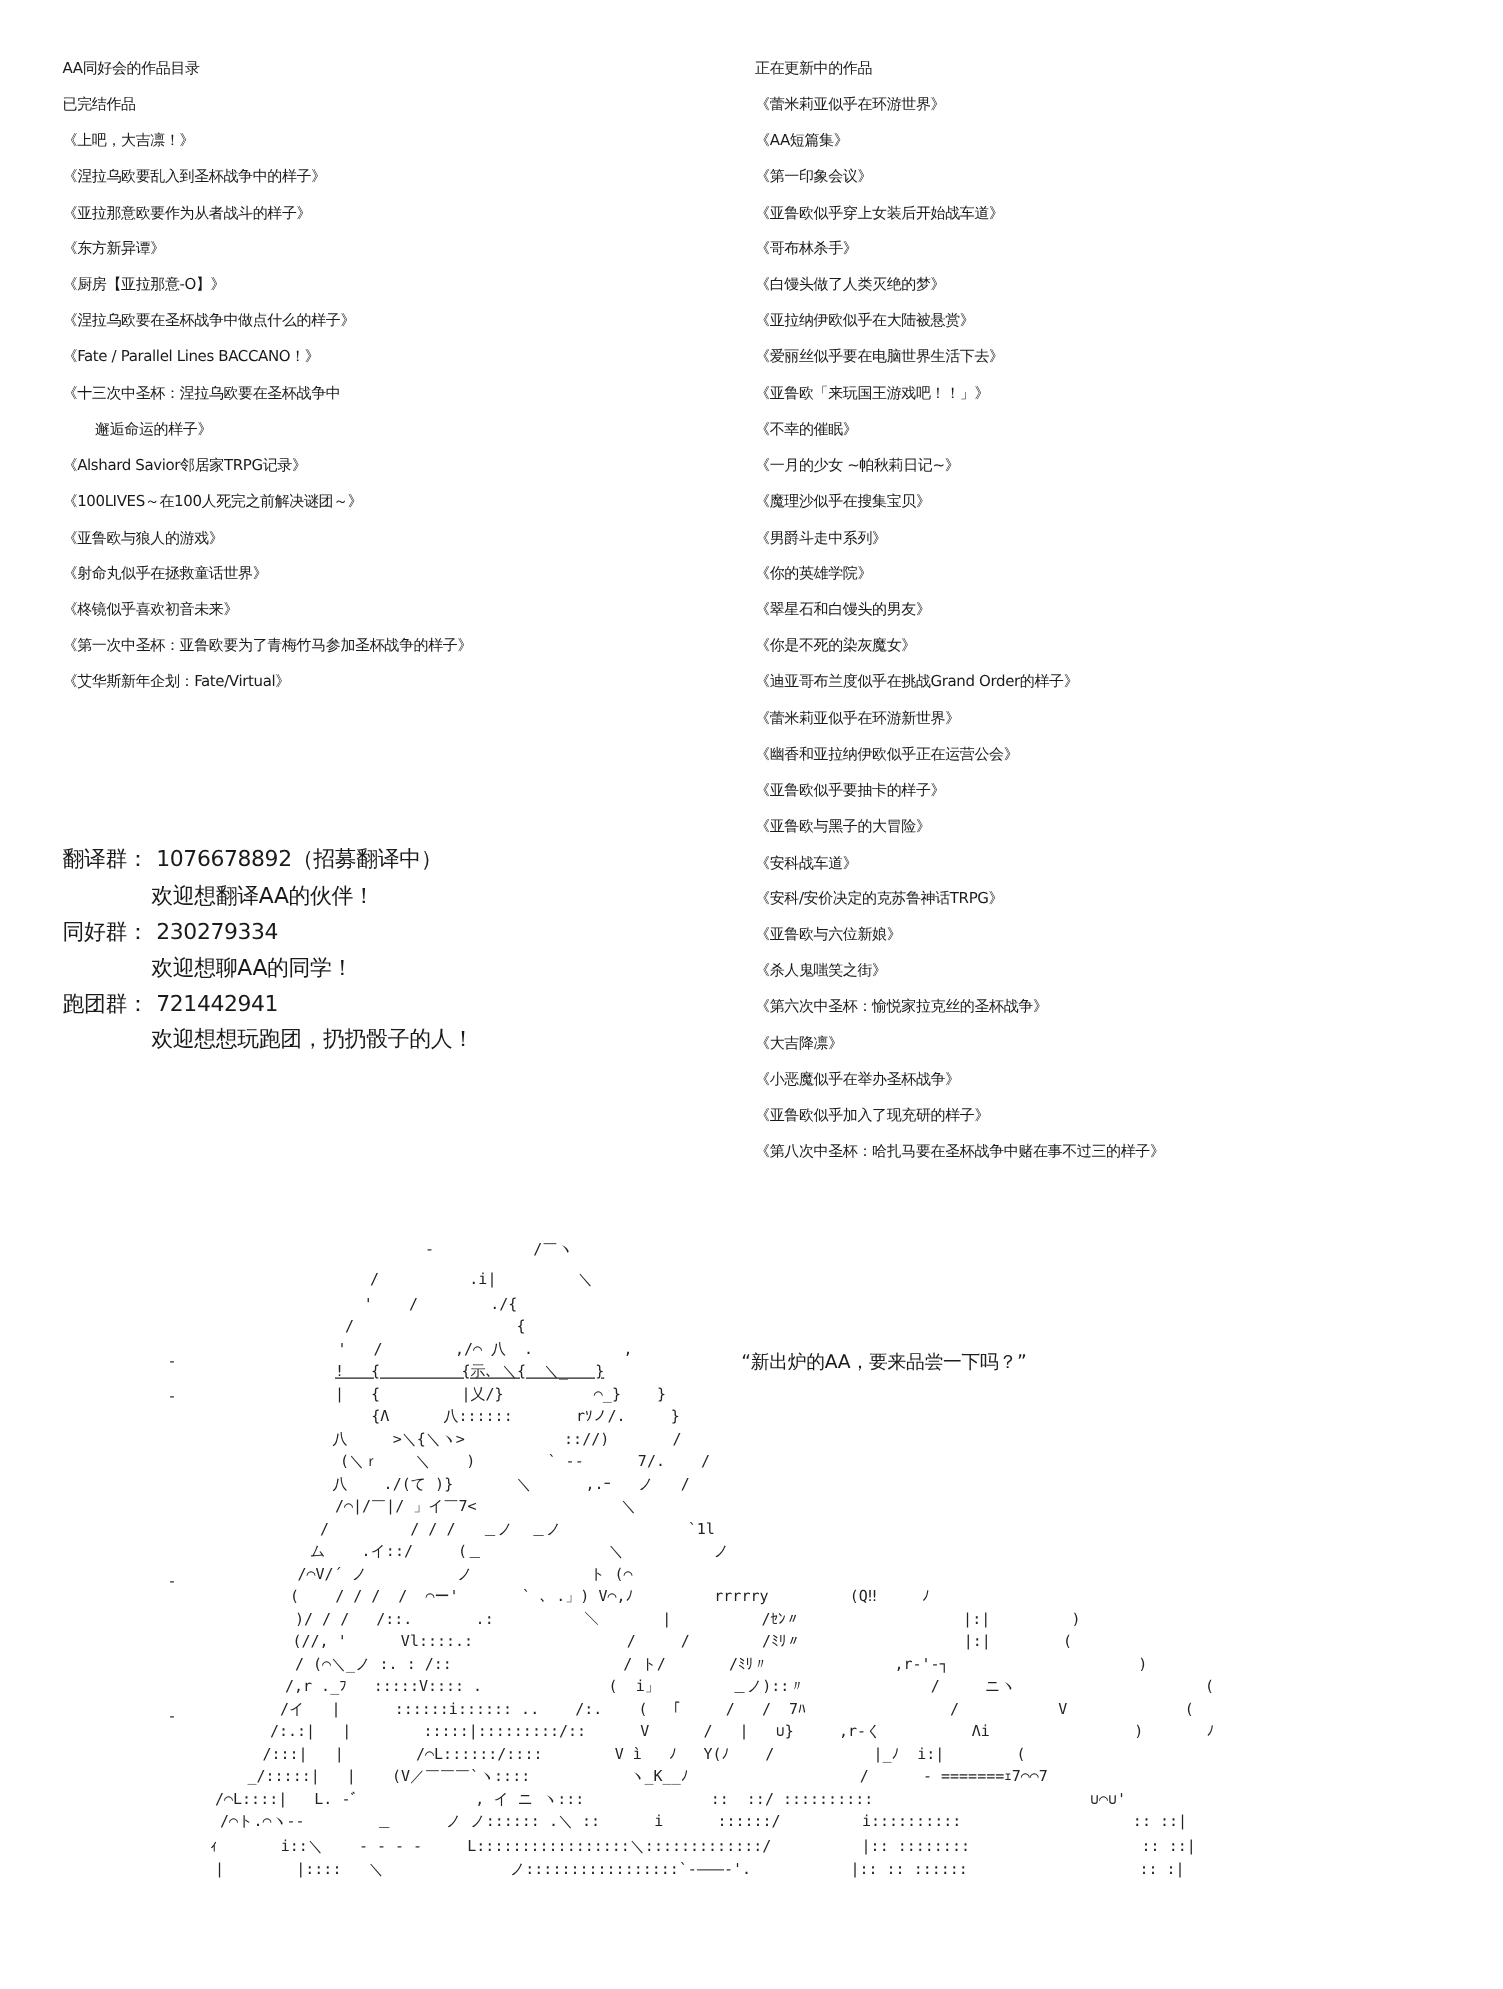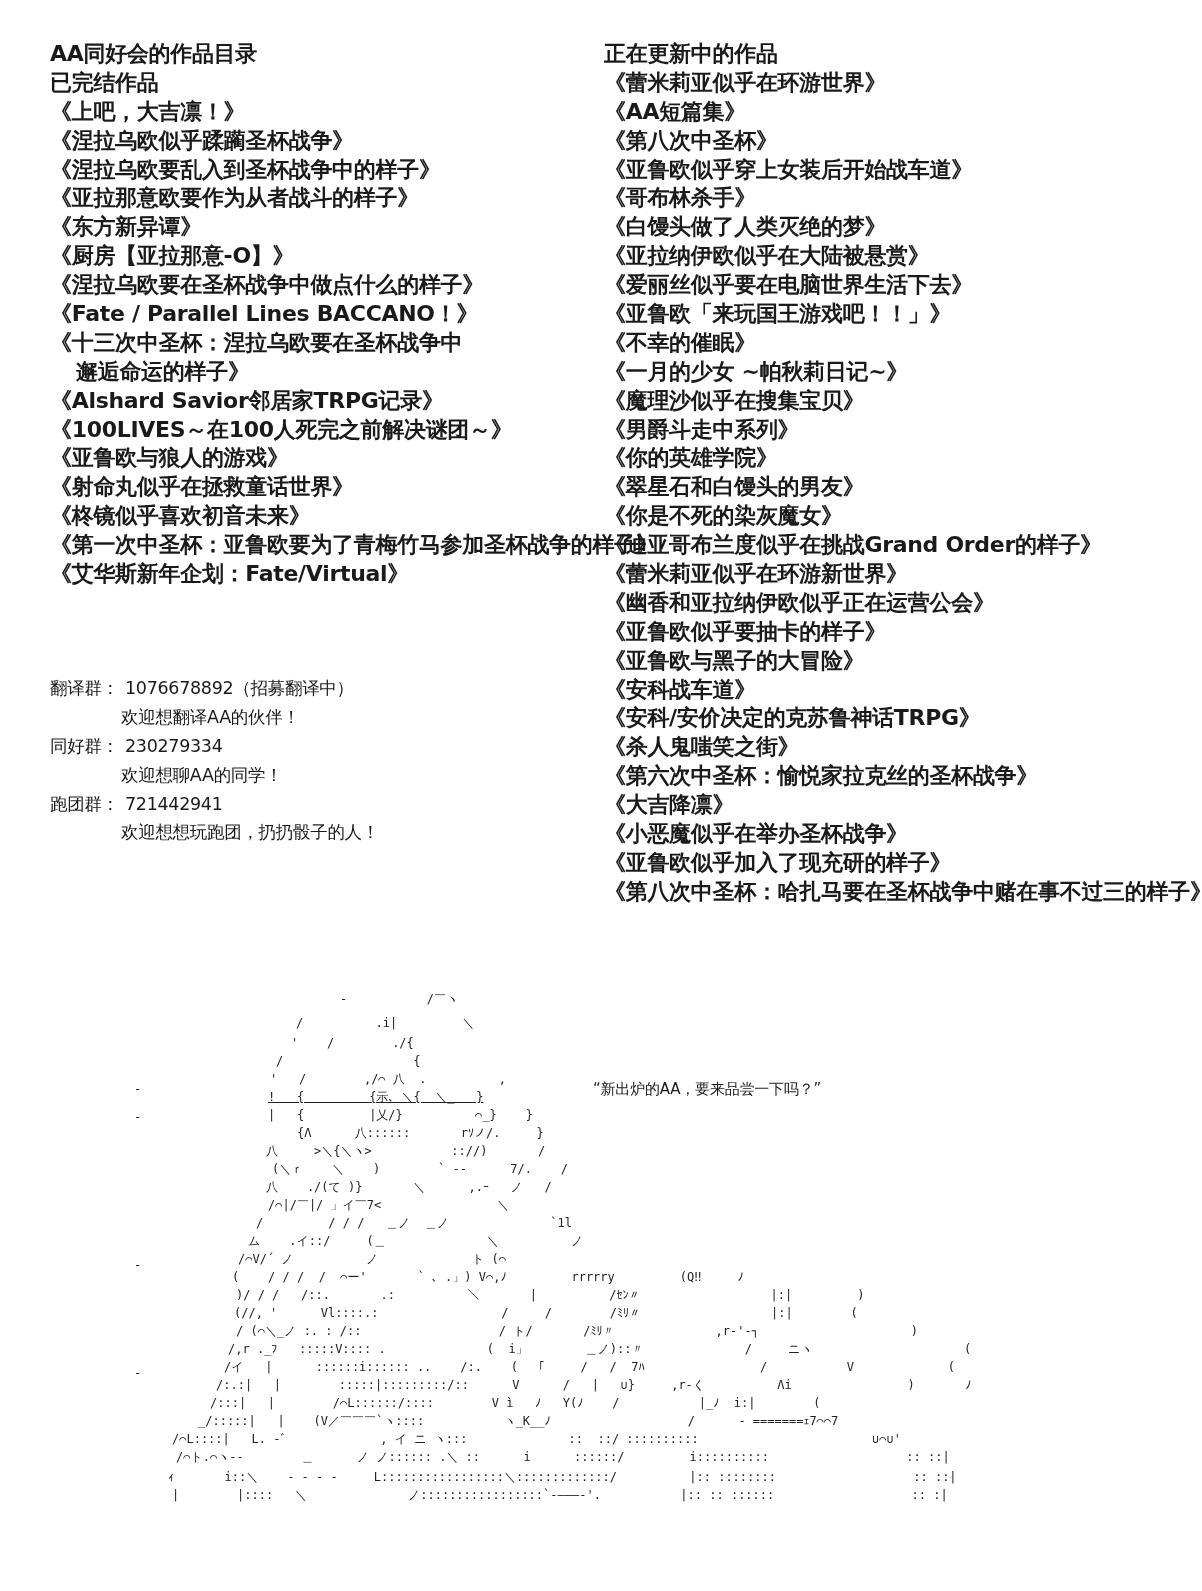--- a/index.html
+++ b/index.html
@@ -1,39 +1,38 @@
 <!DOCTYPE html>
 <html><head>
 <meta charset="utf-8">
 <style>
   html, body { margin: 0; padding: 0; background: #ffffff; }
   body { width: 1202px; height: 1591px; position: relative; overflow: hidden;
          font-family: "DejaVu Sans", "Liberation Sans", sans-serif; color: #1a1a1a; }
   .col { position: absolute; top: 40px; }
   .col-left { left: 50px; width: 540px; }
   .col-right { left: 604px; width: 560px; }
-  .line { font-size: 22px; line-height: 28.9px; height: 28.9px; white-space: nowrap; letter-spacing: -0.3px; font-weight: bold; }
+  .line { font-size: 12px; line-height: 28.9px; height: 28.9px; white-space: nowrap; letter-spacing: -0.3px; }
   .indent { padding-left: 26px; }
   .groups { position: absolute; left: 50px; top: 674px; width: 500px; }
   .grow { font-size: 17.5px; line-height: 28.9px; height: 28.9px; white-space: nowrap; letter-spacing: -0.3px; }
   .glabel { display: inline-block; width: 75px; }
   .gsub { padding-left: 71px; }
   .art { position: absolute; left: 0; top: 0; width: 1202px; height: 1591px; }
   .art span { position: absolute; white-space: pre; font-family: "DejaVu Sans Mono", "Liberation Mono", monospace;
               font-size: 12px; line-height: 14px; color: #222; }
   .quote { position: absolute; left: 593px; top: 1080px; font-size: 15px; white-space: nowrap; letter-spacing: -0.2px; text-align: center; }
 </style>
 </head>
 <body>
 
 <div class="col col-left">
   <div class="line">AA同好会的作品目录</div>
   <div class="line">已完结作品</div>
   <div class="line">《上吧，大吉凛！》</div>
-  <div class="line">《涅拉乌欧似乎蹂躏圣杯战争》</div>
   <div class="line">《涅拉乌欧要乱入到圣杯战争中的样子》</div>
   <div class="line">《亚拉那意欧要作为从者战斗的样子》</div>
   <div class="line">《东方新异谭》</div>
   <div class="line">《厨房【亚拉那意-O】》</div>
   <div class="line">《涅拉乌欧要在圣杯战争中做点什么的样子》</div>
   <div class="line">《Fate / Parallel Lines BACCANO！》</div>
   <div class="line">《十三次中圣杯：涅拉乌欧要在圣杯战争中</div>
   <div class="line indent">邂逅命运的样子》</div>
   <div class="line">《Alshard Savior邻居家TRPG记录》</div>
   <div class="line">《100LIVES～在100人死完之前解决谜团～》</div>
@@ -57,41 +56,42 @@
     <span class="glabel">跑团群：</span><span>721442941</span>
   </div>
   <div class="grow gsub">欢迎想想玩跑团，扔扔骰子的人！</div>
 </div>
 
 <div class="col col-right">
   <div class="line">正在更新中的作品</div>
   <div id="right-list">
       <div class="line">《蕾米莉亚似乎在环游世界》</div>
       <div class="line">《AA短篇集》</div>
-      <div class="line">《第八次中圣杯》</div>
+      <div class="line">《第一印象会议》</div>
       <div class="line">《亚鲁欧似乎穿上女装后开始战车道》</div>
       <div class="line">《哥布林杀手》</div>
       <div class="line">《白馒头做了人类灭绝的梦》</div>
       <div class="line">《亚拉纳伊欧似乎在大陆被悬赏》</div>
       <div class="line">《爱丽丝似乎要在电脑世界生活下去》</div>
       <div class="line">《亚鲁欧「来玩国王游戏吧！！」》</div>
       <div class="line">《不幸的催眠》</div>
       <div class="line">《一月的少女 ~帕秋莉日记~》</div>
       <div class="line">《魔理沙似乎在搜集宝贝》</div>
       <div class="line">《男爵斗走中系列》</div>
       <div class="line">《你的英雄学院》</div>
       <div class="line">《翠星石和白馒头的男友》</div>
       <div class="line">《你是不死的染灰魔女》</div>
       <div class="line">《迪亚哥布兰度似乎在挑战Grand Order的样子》</div>
       <div class="line">《蕾米莉亚似乎在环游新世界》</div>
       <div class="line">《幽香和亚拉纳伊欧似乎正在运营公会》</div>
       <div class="line">《亚鲁欧似乎要抽卡的样子》</div>
       <div class="line">《亚鲁欧与黑子的大冒险》</div>
       <div class="line">《安科战车道》</div>
       <div class="line">《安科/安价决定的克苏鲁神话TRPG》</div>
+      <div class="line">《亚鲁欧与六位新娘》</div>
       <div class="line">《杀人鬼嗤笑之街》</div>
       <div class="line">《第六次中圣杯：愉悦家拉克丝的圣杯战争》</div>
       <div class="line">《大吉降凛》</div>
       <div class="line">《小恶魔似乎在举办圣杯战争》</div>
       <div class="line">《亚鲁欧似乎加入了现充研的样子》</div>
       <div class="line">《第八次中圣杯：哈扎马要在圣杯战争中赌在事不过三的样子》</div>
     </div>
 </div>
 
 <div class="art" id="ascii-art">

